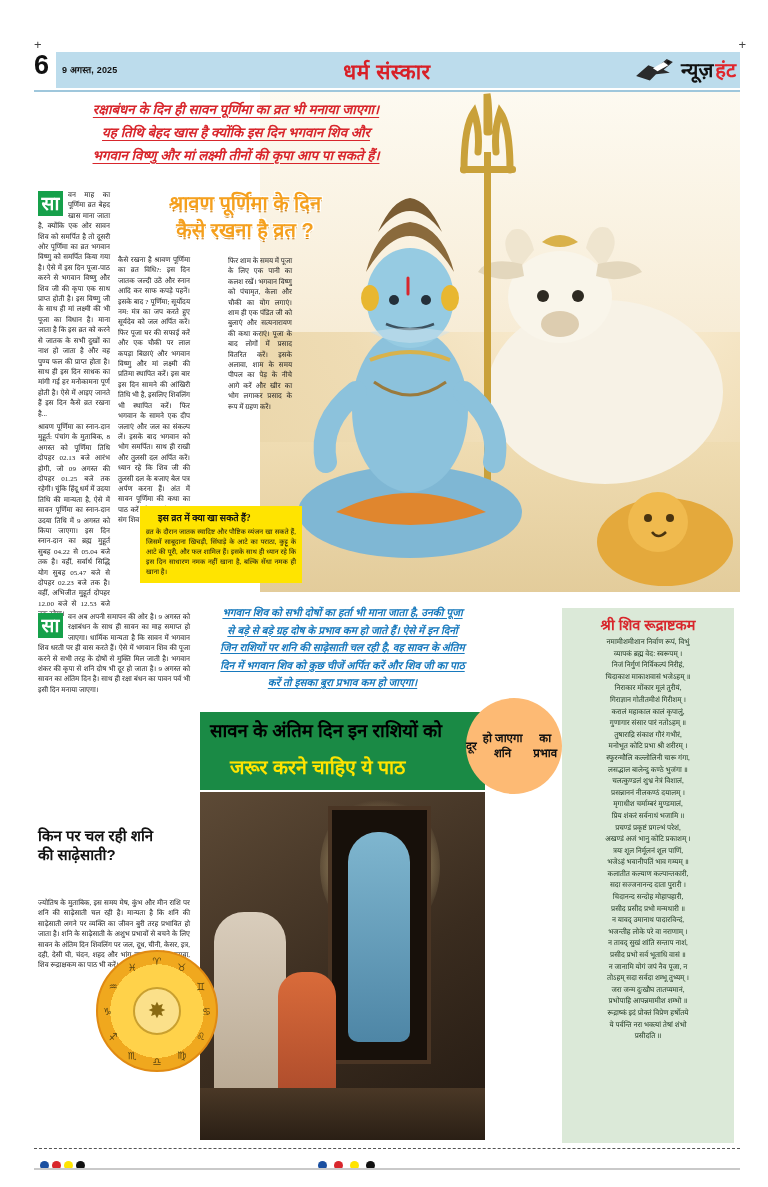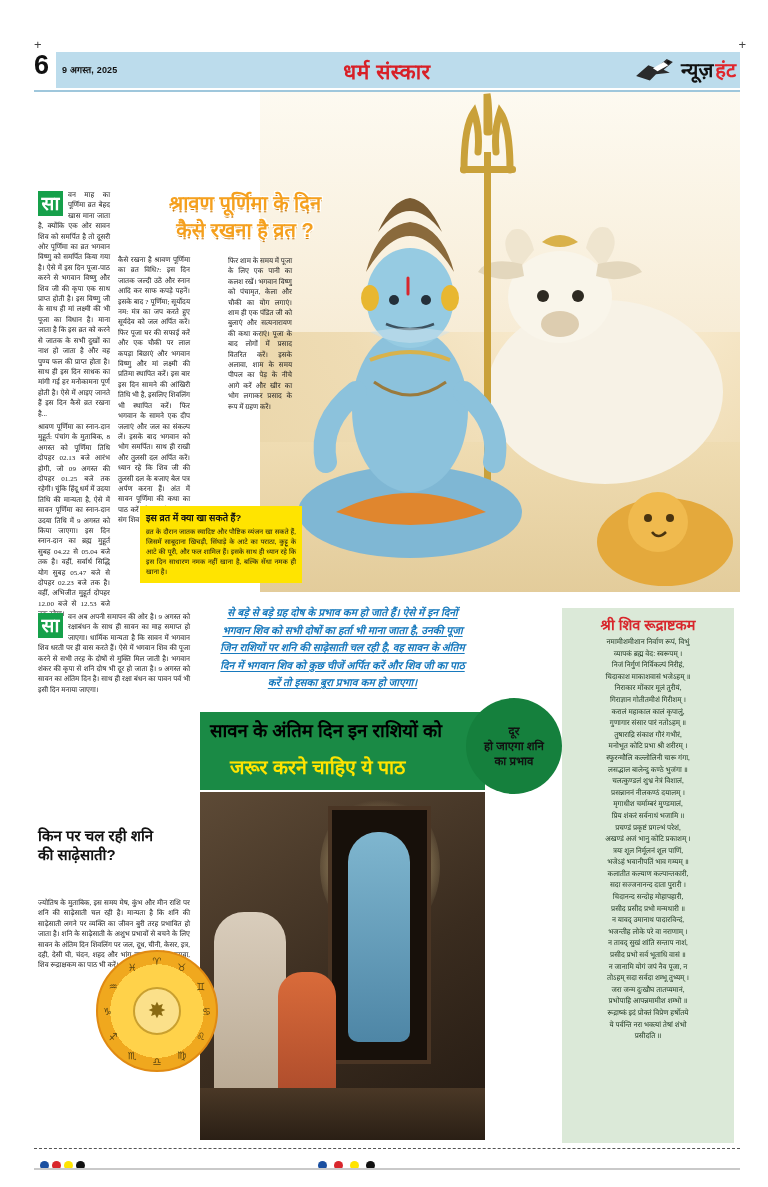--- a/index.html
+++ b/index.html
@@ -61,39 +61,39 @@
   .dropcap{float:left;width:25px;height:25px;margin:1px 5px 1px 0;background:#16a04a;color:#fff;
     font-family:"Liberation Sans",sans-serif;font-weight:bold;font-size:19px;line-height:25px;
     text-align:center;}
 
   .c1{left:38px;top:190px;width:72px;}
   .c2{left:118px;top:255px;width:72px;}
 
   
   .ybox{position:absolute;left:140px;top:506px;width:150px;background:#ffe400;padding:5px 6px 6px 6px;
         z-index:6;}
-  .ybox h4{margin:0 0 3px 0;font-family:Liberation Sans, sans-serif;font-weight:bold;font-size:9.4px;
+  .ybox h4{margin:0 0 3px 12px;font-family:Liberation Serif, serif;font-weight:bold;font-size:9.4px;
            color:#111;}
   .ybox p{margin:0;font-size:6.9px;line-height:10px;color:#111;text-align:justify;}
 
   
   .bluebox{position:absolute;left:200px;top:604px;width:285px;text-align:center;}
   .bluebox div{color:#1779bd;font-weight:bold;font-style:italic;font-size:10.4px;line-height:17.5px;
     text-decoration:underline;text-underline-offset:2px;font-family:"Liberation Sans",sans-serif;}
 
   
   .gbanner{position:absolute;left:200px;top:712px;width:285px;height:78px;background:#1a8a45;
            z-index:4;}
   .gbanner .l1{position:absolute;left:10px;top:8px;right:8px;color:#000000;font-weight:bold;
      font-size:18.5px;font-family:"Liberation Sans",sans-serif;line-height:22px;}
   .gbanner .l2{position:absolute;left:30px;top:43px;right:8px;color:#ffe400;font-weight:bold;
      font-size:19.5px;font-family:"Liberation Sans",sans-serif;line-height:24px;}
   .ycircle{position:absolute;left:466px;top:698px;width:96px;height:96px;border-radius:50%;
-     background:#15803d;z-index:7;display:flex;flex-direction:column;align-items:center;
-     justify-content:center;}
+     background:#fdba74;z-index:7;display:flex;flex-direction:row;align-items:center;
+     }
   .ycircle span{font-family:"Liberation Sans",sans-serif;font-weight:bold;font-size:11.5px;
      color:#111;line-height:15px;display:block;text-align:center;}
 
   
   .photo{position:absolute;left:200px;top:792px;width:285px;height:348px;overflow:hidden;
      background:#2b2018;}
   .ph-wall{position:absolute;inset:0;background:linear-gradient(150deg,#5d4a36,#3a2c1f 55%,#241a12);}
   .ph-door{position:absolute;left:128px;top:14px;width:95px;height:250px;background:#17100a;
      border:4px solid #4a3524;}
   .ph-shiva{position:absolute;left:148px;top:40px;width:62px;height:210px;
@@ -198,20 +198,25 @@
       <path d="M114 290 q36 26 72 0" stroke="#9a7a3c" stroke-width="3" fill="none"></path>
 
       <ellipse cx="405" cy="450" rx="68" ry="44" fill="#e4a93c"></ellipse>
       <circle cx="398" cy="430" r="30" fill="#f0ba4e"></circle>
       <circle cx="388" cy="426" r="4" fill="#4a3410"></circle>
       <circle cx="410" cy="426" r="4" fill="#4a3410"></circle>
       <path d="M392 440 q6 8 14 0" stroke="#4a3410" stroke-width="2.5" fill="none"></path>
     </svg>
   </div>
 
+  <div class="deck">
+    <div>रक्षाबंधन के दिन ही सावन पूर्णिमा का व्रत भी मनाया जाएगा।</div>
+    <div>यह तिथि बेहद खास है क्योंकि इस दिन भगवान शिव और</div>
+    <div>भगवान विष्णु और मां लक्ष्मी तीनों की कृपा आप पा सकते हैं।</div>
+  </div>
 
   <div class="art-title">
     <div>श्रावण पूर्णिमा के दिन</div>
     <div>कैसे रखना है व्रत ?</div>
   </div>
 
   <div class="col c1">
     <p>
       <span class="dropcap">सा</span>
       <span>वन माह का पूर्णिमा व्रत बेहद खास माना जाता है, क्योंकि एक ओर सावन शिव को समर्पित है तो दूसरी ओर पूर्णिमा का व्रत भगवान विष्णु को समर्पित किया गया है। ऐसे में इस दिन पूजा-पाठ करने से भगवान विष्णु और शिव जी की कृपा एक साथ प्राप्त होती है। इस विष्णु जी के साथ ही मां लक्ष्मी की भी पूजा का विधान है। माना जाता है कि इस व्रत को करने से जातक के सभी दुखों का नाश हो जाता है और वह पुण्य फल की प्राप्त होता है। साथ ही इस दिन साधक का मांगी गई हर मनोकामना पूर्ण होती है। ऐसे में आइए जानते हैं इस दिन कैसे व्रत रखना है...</span>
@@ -226,22 +231,22 @@
   <div class="col" style="left:196px;top:256px;width:64px;margin-left:32px;">
     <p>फिर शाम के समय में पूजा के लिए एक पानी का कलश रखें। भगवान विष्णु को पंचामृत, केला और चौकी का योग लगाएं। शाम ही एक पंडित जी को बुलाएं और सत्यनारायण की कथा कराएं। पूजा के बाद लोगों में प्रसाद वितरित करें। इसके अलावा, शाम के समय पीपल का पेड़ के नीचे आगे करें और खीर का भोग लगाकर प्रसाद के रूप में ग्रहण करें।</p>
   </div>
 
   <div class="ybox">
     <h4>इस व्रत में क्या खा सकते हैं?</h4>
     <p>व्रत के दौरान जातक स्वादिष्ट और पौष्टिक व्यंजन खा सकते हैं, जिसमें साबूदाना खिचड़ी, सिंघाड़े के आटे का पराठा, कुट्टू के आटे की पूरी, और फल शामिल हैं। इसके साथ ही ध्यान रहे कि इस दिन साधारण नमक नहीं खाना है, बल्कि सेंधा नमक ही खाना है।</p>
   </div>
 
   <div class="bluebox">
+    <div>भगवान शिव को सभी दोषों का हर्ता भी माना जाता है, उनकी पूजा</div>
     <div>से बड़े से बड़े ग्रह दोष के प्रभाव कम हो जाते हैं। ऐसे में इन दिनों</div>
-    <div>भगवान शिव को सभी दोषों का हर्ता भी माना जाता है, उनकी पूजा</div>
     <div>जिन राशियों पर शनि की साढ़ेसाती चल रही है, वह सावन के अंतिम</div>
     <div>दिन में भगवान शिव को कुछ चीजें अर्पित करें और शिव जी का पाठ</div>
     <div>करें तो इसका बुरा प्रभाव कम हो जाएगा।</div>
   </div>
 
   <div class="gbanner">
     <div class="l1">सावन के अंतिम दिन इन राशियों को</div>
     <div class="l2">जरूर करने चाहिए ये पाठ</div>
   </div>
   <div class="ycircle">

